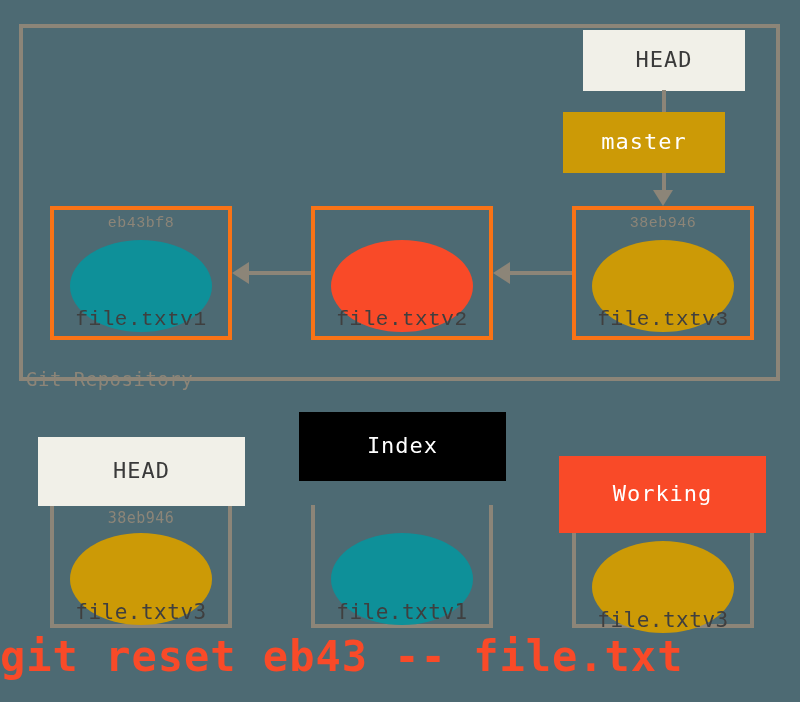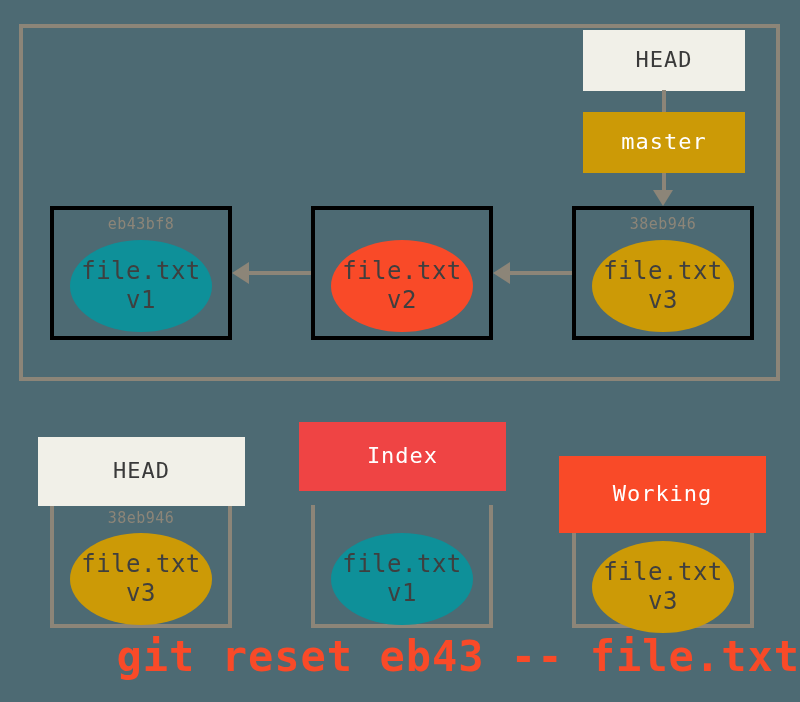--- a/index.html
+++ b/index.html
@@ -46,51 +46,52 @@
     font-size: 22px;
     letter-spacing: 1px;
     text-align: center;
     line-height: 1.12;
   }
   .refbox.head-top {
     left: 583px; top: 30px; width: 162px; height: 61px;
     background: #f1f0e8; color: #3a3a3a;
   }
   .refbox.master {
-    left: 583px; top: 112px; width: 162px; height: 61px;
+    left: 563px; top: 112px; width: 162px; height: 61px;
     background: #cc9a06; color: #ffffff;
   }
 
   
   .commit {
     position: absolute;
     box-sizing: border-box;
-    border: 4px solid #000000;
+    border: 4px solid #f97316;
+    font-family: Liberation Mono, monospace;
   }
   .commit .hash {
     position: absolute;
     left: 0; right: 0;
     top: 5px;
     text-align: center;
     font-size: 15px;
     color: #8c8578;
     letter-spacing: 0.5px;
   }
   .blob {
     position: absolute;
     left: 50%;
     transform: translateX(-50%);
     display: flex;
-    flex-direction: column;
-    align-items: center;
+    flex-direction: row;
+    align-items: flex-end;
     justify-content: center;
     border-radius: 50% / 50%;
     text-align: center;
     color: #3f3f3f;
-    font-size: 24px;
+    font-size: 21px;
     line-height: 1.2;
     letter-spacing: 0.5px;
   }
   .blob .ver { letter-spacing: 0.5px; }
 
   .commit-1 { left: 50px; top: 206px; width: 182px; height: 134px; }
   .commit-2 { left: 311px; top: 206px; width: 182px; height: 134px; }
   .commit-3 { left: 572px; top: 206px; width: 182px; height: 134px; }
   .commit .blob { top: 30px; width: 142px; height: 92px; }
 
@@ -155,46 +156,47 @@
   .area-body .blob {
     top: 28px;
     width: 142px;
     height: 92px;
   }
 
   
   .hdr-head { left: 38px; top: 437px; width: 207px; height: 69px; background: #f1f0e8; color: #3a3a3a; }
   .body-head { left: 50px; top: 505px; width: 182px; height: 123px; }
   
-  .hdr-index { left: 299px; top: 422px; width: 207px; height: 69px; background: #ef4444; color: #ffffff; }
+  .hdr-index { left: 299px; top: 412px; width: 207px; height: 69px; background: #000000; color: #ffffff; }
   .body-index { left: 311px; top: 505px; width: 182px; height: 123px; }
   
   .hdr-wd { left: 559px; top: 437px; width: 207px; height: 77px; background: #f94a28; color: #ffffff; margin-top: 19px; }
   .body-wd { left: 572px; top: 513px; width: 182px; height: 115px; }
 
   
   .command {
     position: absolute;
     left: 0;
     right: 0;
     top: 632px;
-    text-align: right;
+    text-align: left;
     color: #f94a28;
     font-size: 42px;
     font-weight: bold;
     letter-spacing: 1px;
     white-space: nowrap;
   }
 </style>
 </head>
 <body>
 
 <div id="stage">
 
   <div class="repo-frame"></div>
+  <div class="repo-label">Git Repository</div>
 
   <div class="refbox head-top">
     <span>HEAD</span>
   </div>
 
   <div class="arrow-v-line" style="left:662px; top:90px; height:24px;"></div>
 
   <div class="refbox master">
     <span>master</span>
   </div>

